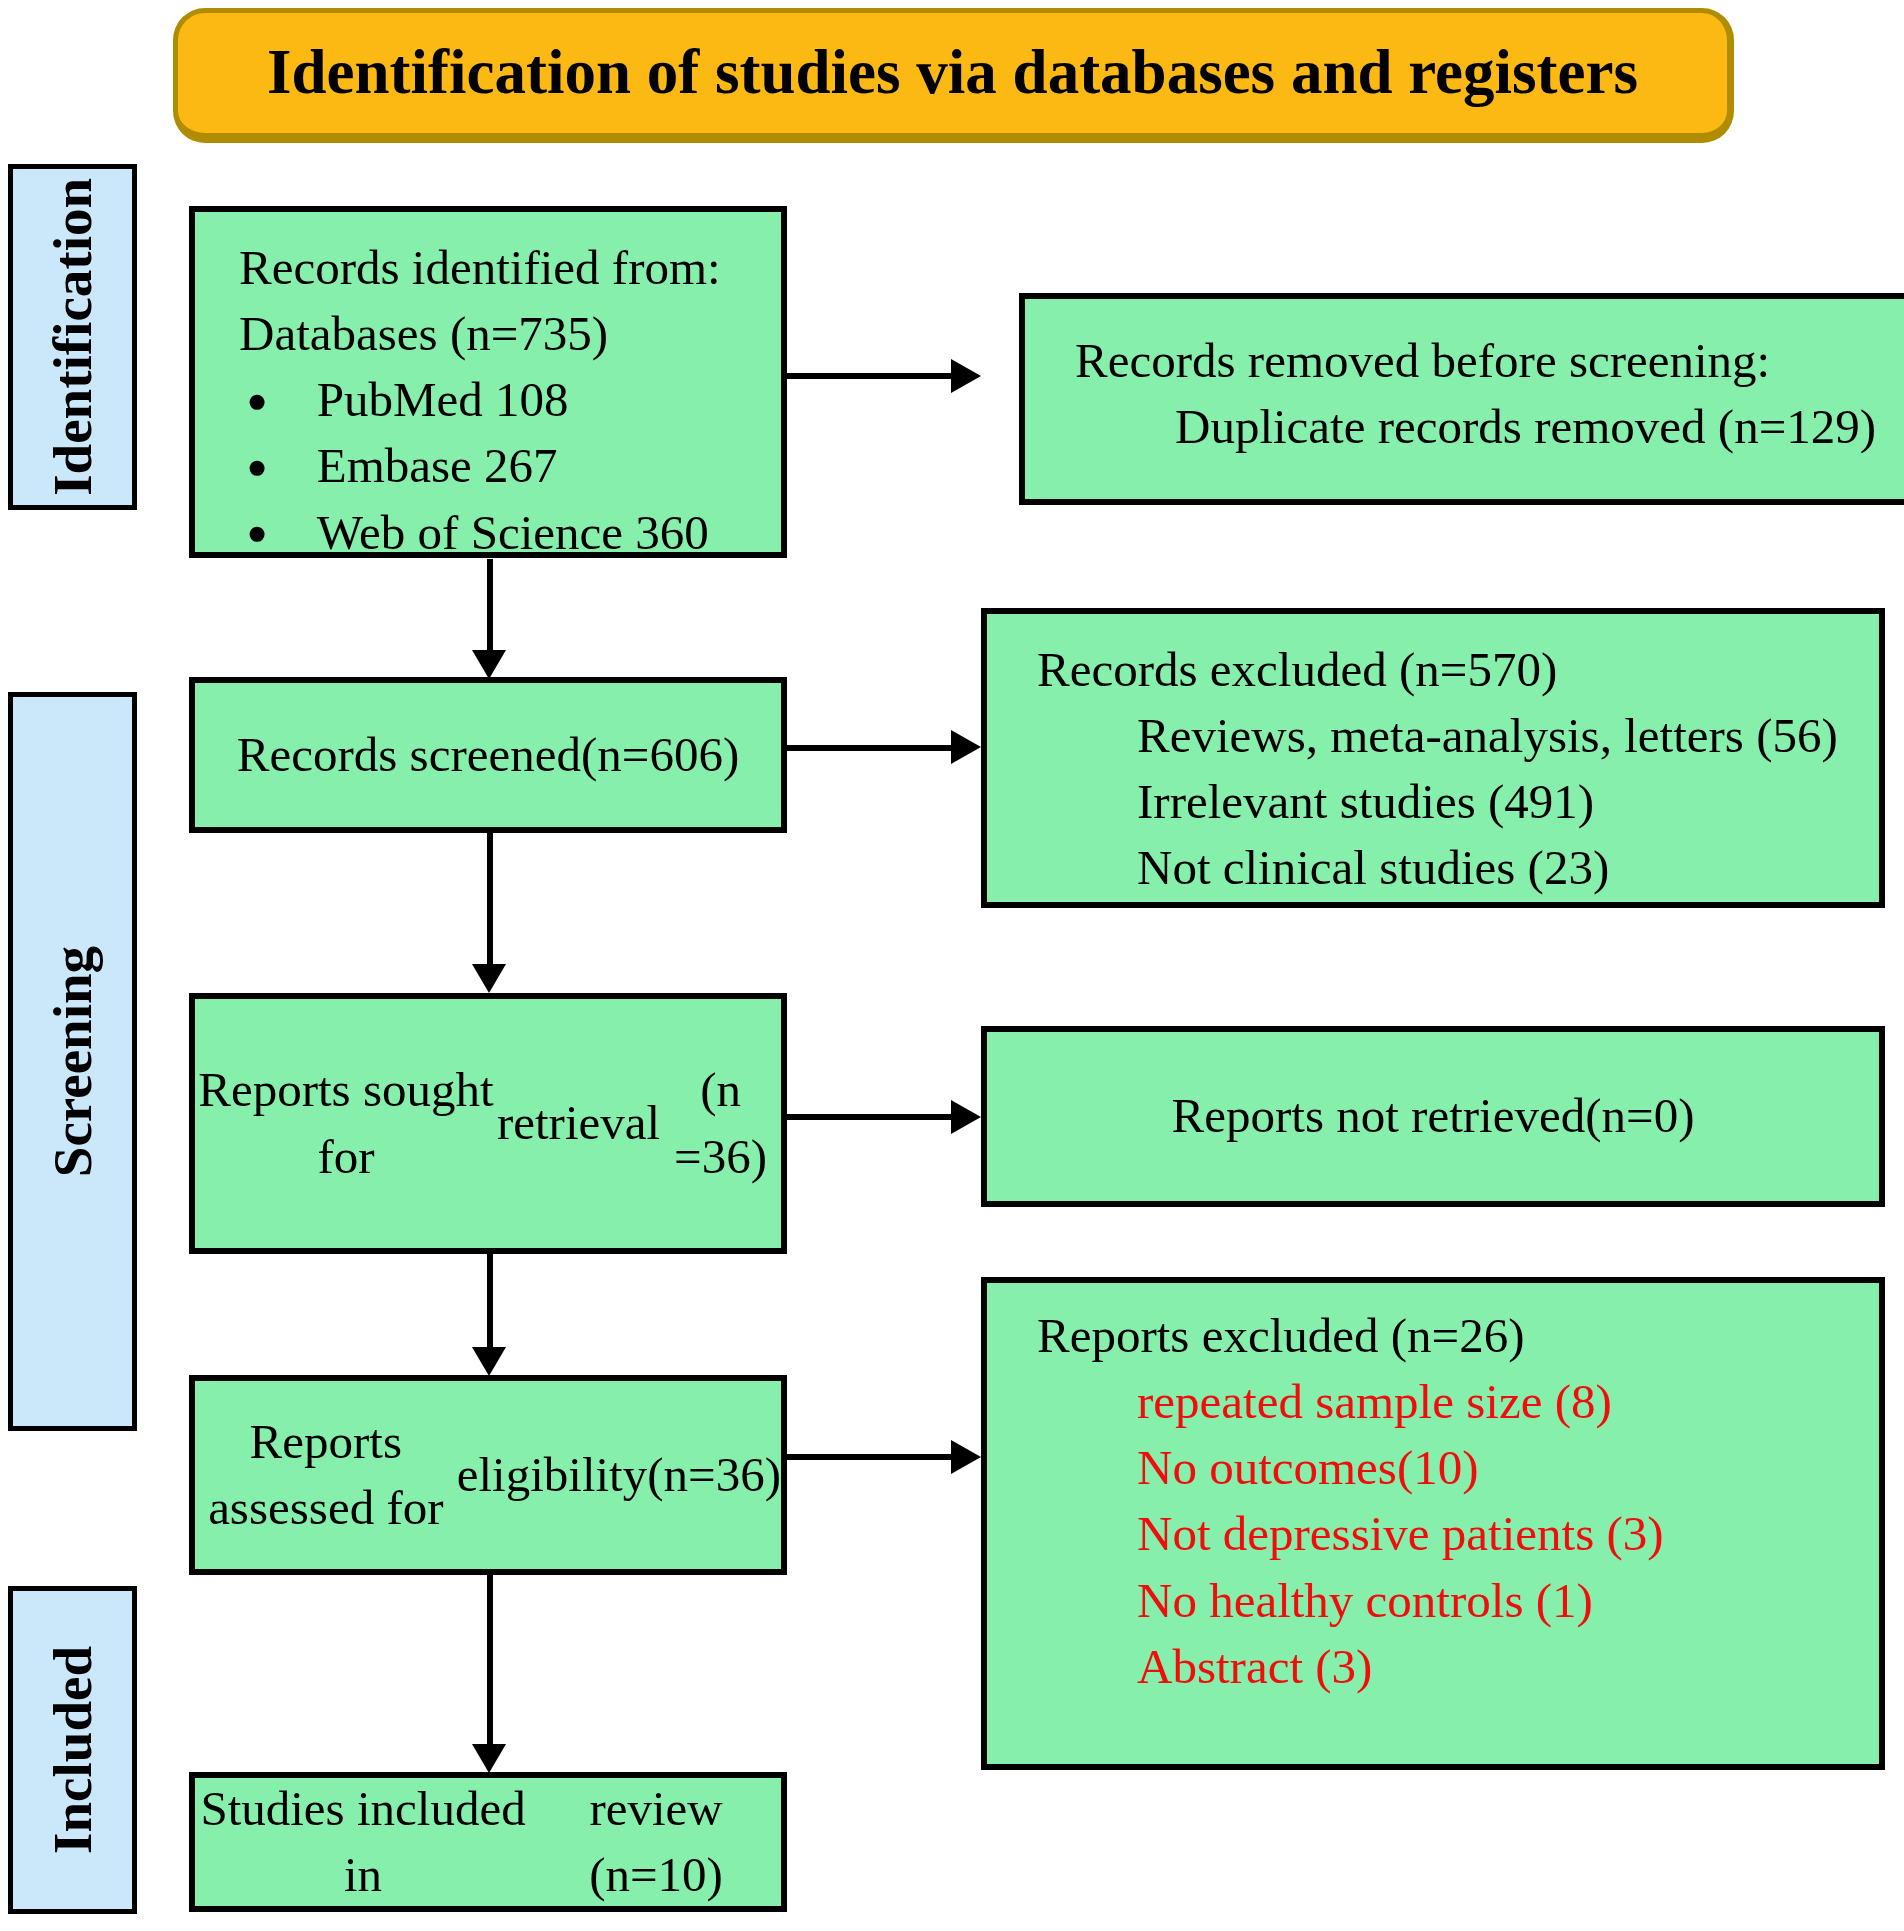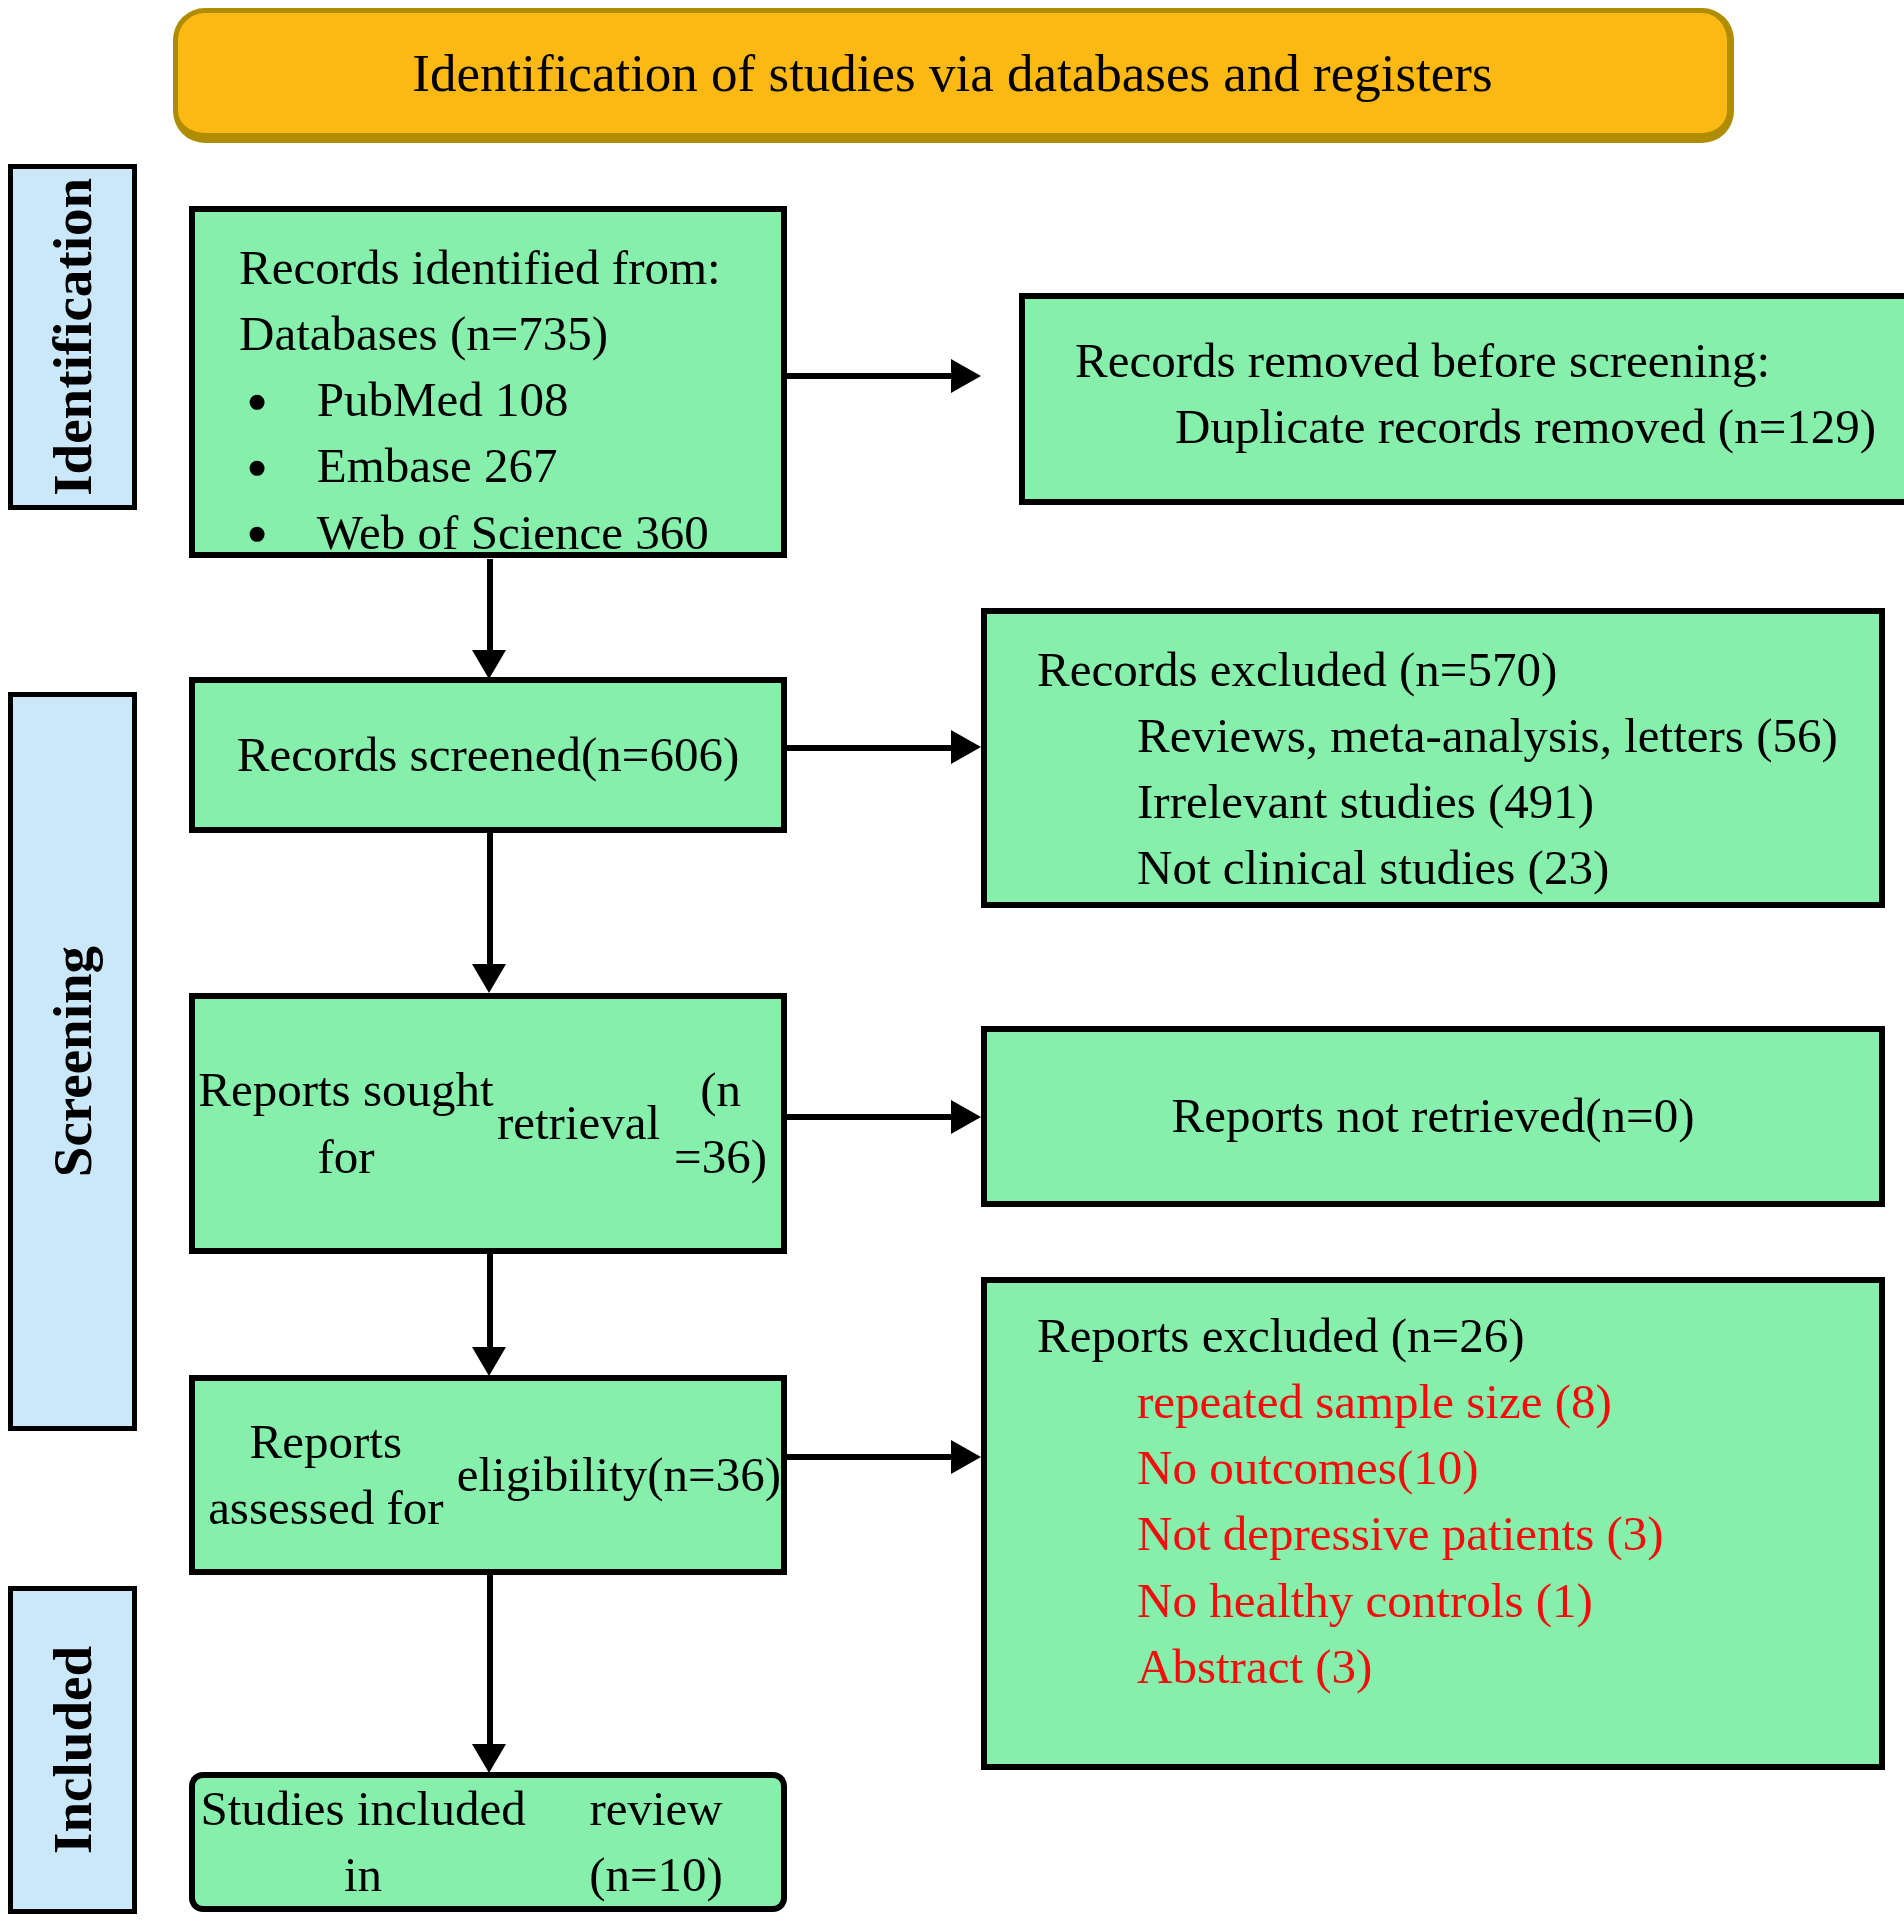--- a/index.html
+++ b/index.html
@@ -13,21 +13,21 @@
   .canvas {
     position:relative; width:1904px; height:1932px; background:#ffffff;
     font-family:"Liberation Serif","DejaVu Serif",serif; color:#000;
   }
   .banner {
     position:absolute; left:173px; top:7.6px; width:1561px; height:135px;
     box-sizing:border-box; background:var(--banner-bg);
     border:5.3px solid var(--banner-border); border-bottom-width:10px; border-right-width:7.6px;
     border-radius:32px; display:flex; align-items:center; justify-content:center;
   }
-  .banner-title { font-weight:normal; font-size:53px; white-space:nowrap; }
+  .banner-title { font-weight:bold; font-size:63px; white-space:nowrap; }
   .stage {
     position:absolute; left:7.6px; width:129px; box-sizing:border-box;
     background:var(--stage-bg); border:5.3px solid #000;
     display:flex; align-items:center; justify-content:center;
   }
   .stage-label {
     writing-mode:vertical-rl; transform:rotate(180deg);
     font-weight:bold; font-size:55px; white-space:nowrap;
   }
   #stage-identification { top:164px; height:346px; }
@@ -46,21 +46,21 @@
   .red { color:var(--red); }
 
   #box-identified        { left:189px;  top:206px;  width:598px;  height:352px; padding:23px 10.6px 0 44px; }
   #box-removed           { left:1019px; top:293px;  width:904px; height:212px; padding:29px 10.6px 0 50px; }
   #box-screened          { left:189px;  top:677px;  width:598px;  height:156px; }
   #box-excluded-records  { left:981px; top:608px;  width:904px; height:300px; padding:23px 10.6px 0 50px; }
   #box-sought            { left:189px;  top:993px; width:598px;  height:261px; }
   #box-not-retrieved     { left:981px; top:1026px; width:904px; height:181px; }
   #box-assessed          { left:189px;  top:1375px; width:598px;  height:200px; }
   #box-excluded-reports  { left:981px; top:1277px; width:904px; height:493px; padding:20px 10.6px 0 50px; }
-  #box-included-studies  { left:189px;  top:1772px; width:598px;  height:140px;border-radius:14px; }
+  #box-included-studies  { left:189px;  top:1772px; width:598px;  height:140px; }
 
   .bullet-row { display:flex; align-items:center; gap:49px; padding-left:7.6px; }
   .bullet-glyph { font-size:35px; line-height:1; }
 
   .aline { position:absolute; background:var(--line); }
   .ahead { position:absolute; width:0; height:0; }
   .head-down  { border-left:17.5px solid transparent; border-right:17.5px solid transparent; border-top:29px solid var(--line); }
   .head-right { border-top:17.5px solid transparent; border-bottom:17.5px solid transparent; border-left:30px solid var(--line); }
 </style>
 </head>

